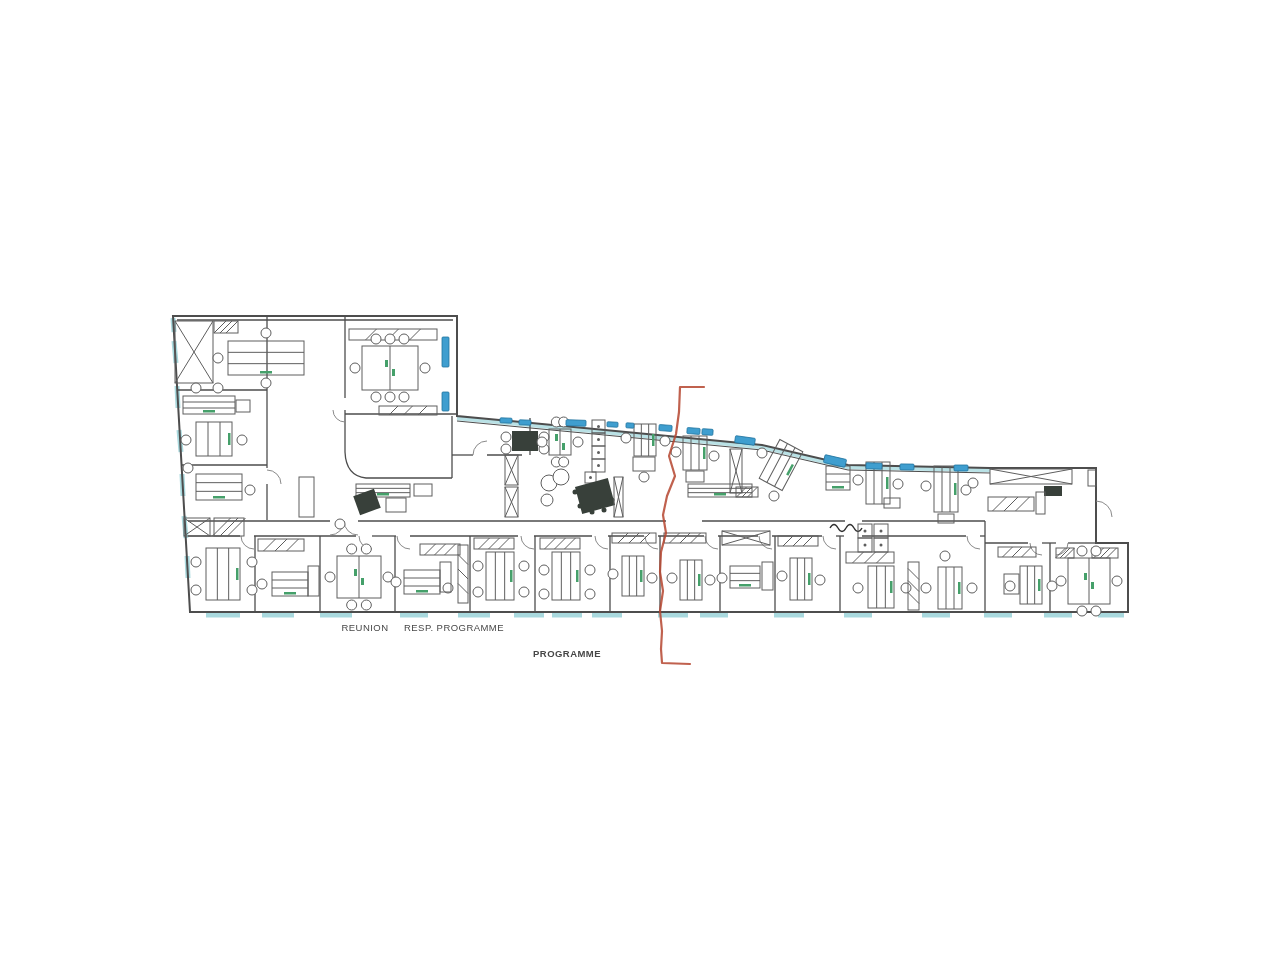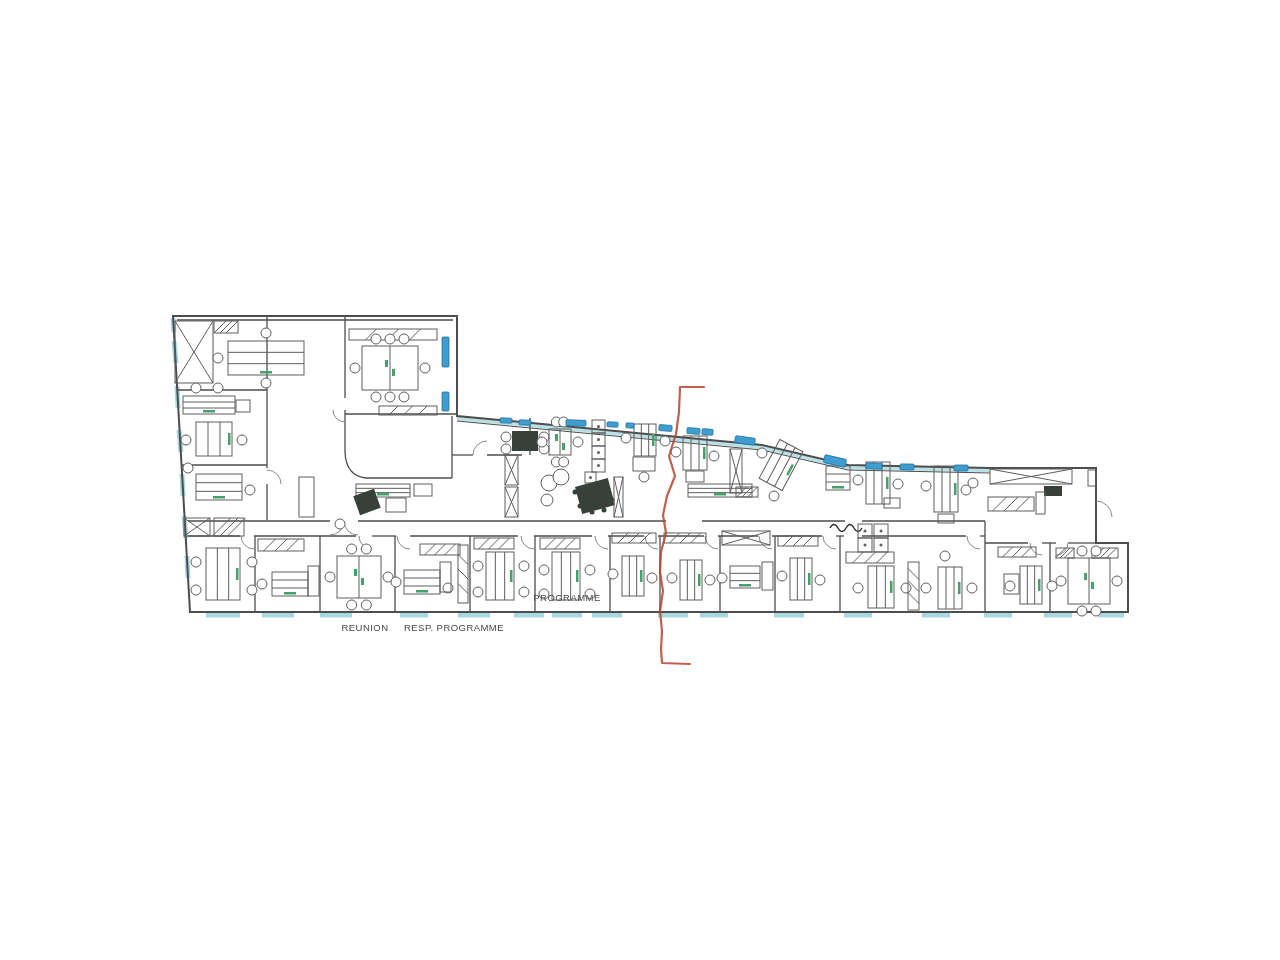--- a/index.html
+++ b/index.html
@@ -538,14 +538,14 @@
       <g transform="rotate(1 907 467)">
         <rect x="900" y="464" width="14" height="6" fill="#3f9ecf" stroke="#21749f" stroke-width="0.8" rx="1"></rect>
       </g>
       <g>
         <rect x="954" y="465" width="14" height="6" fill="#3f9ecf" stroke="#21749f" stroke-width="0.8" rx="1"></rect>
       </g>
       <polyline points="704,387 680,387 679,412 676,434 669,456 675,476 667,496 663,515 666,533 661,552 660,572 663,591 660,611 662,631 661,649 662,663 690,664" fill="none" stroke="#b5452f" stroke-width="2.2" stroke-linecap="round" stroke-linejoin="round" opacity="0.85"></polyline>
     </svg>
   <div class="plan-label" style="left: 365px; top: 627px;">REUNION</div>
   <div class="plan-label" style="left: 446px; top: 627px; margin-left: 8px;">RESP. PROGRAMME</div>
-  <div class="plan-label" style="left: 567px; top: 597px;">PROGRAMME</div>
+  <div class="plan-label" style="left: 567px; top: 653px; font-weight: bold;">PROGRAMME</div>
 </div>
 
 </body></html>

